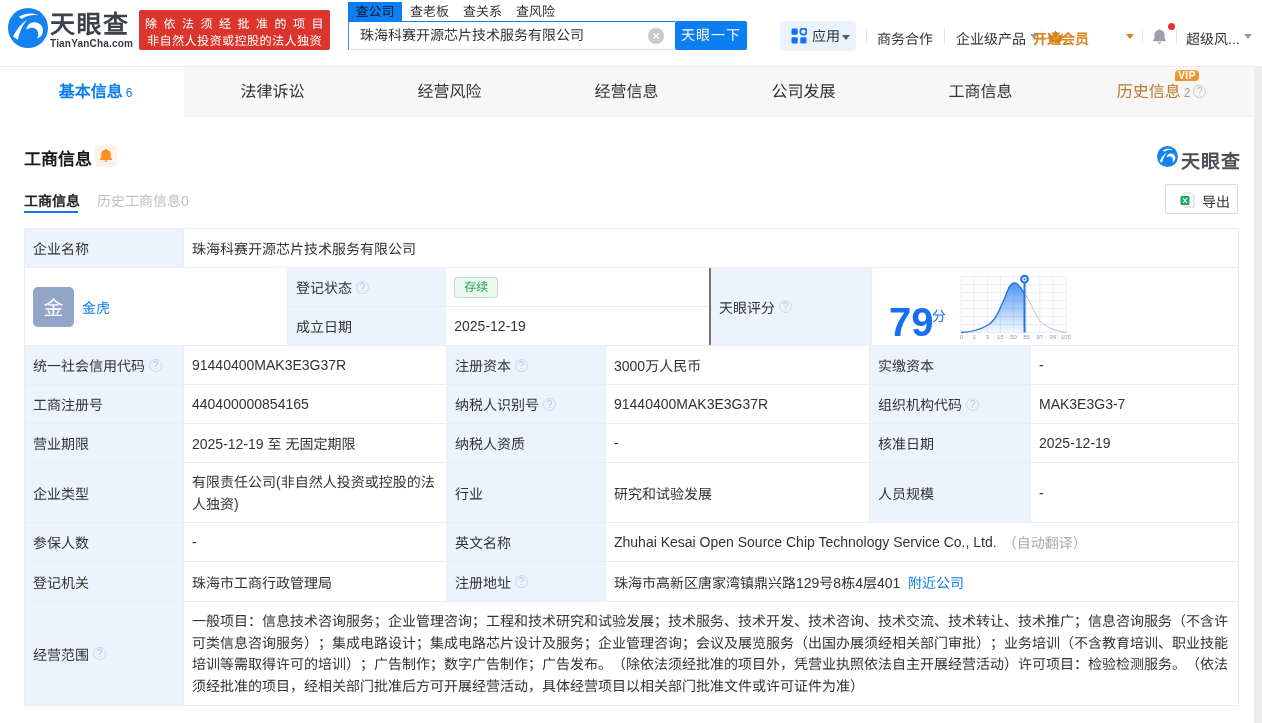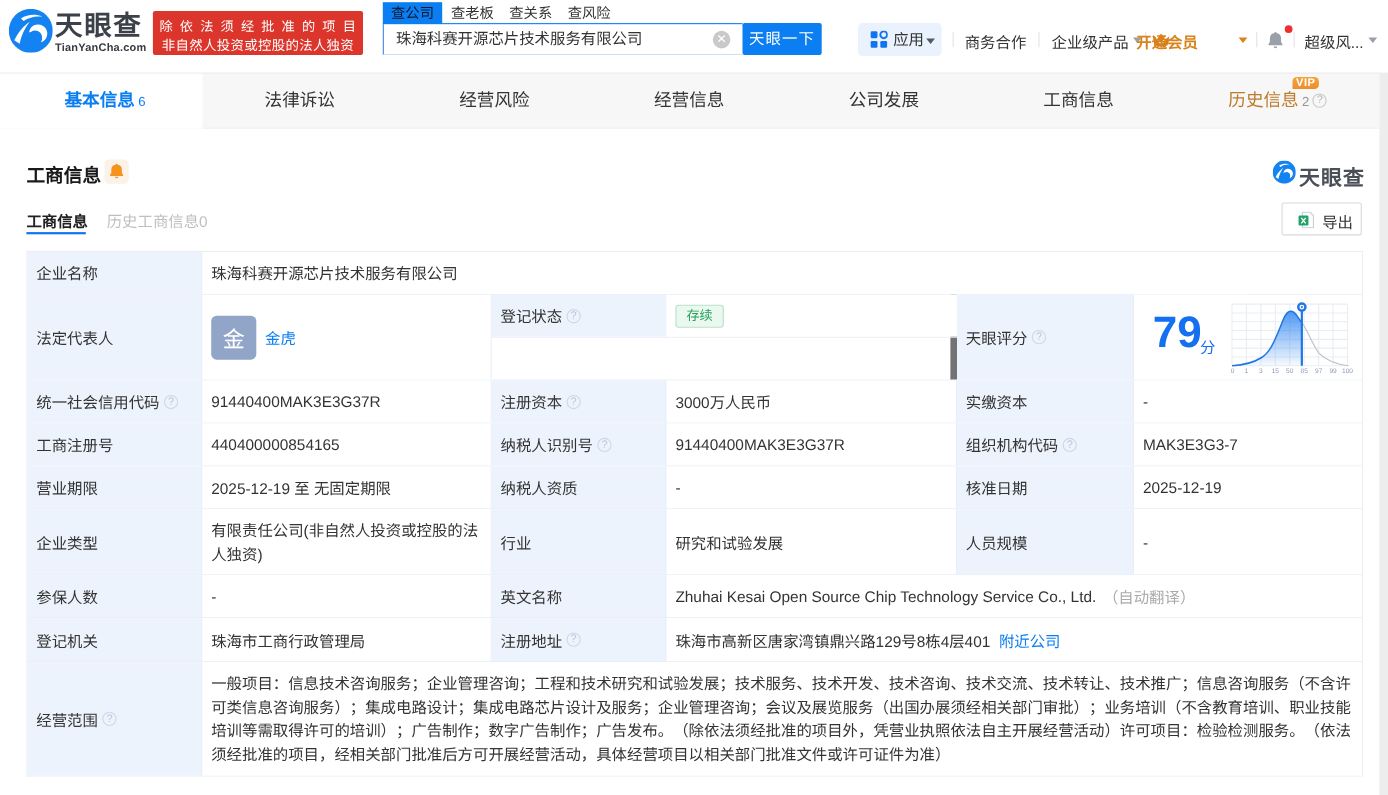--- a/index.html
+++ b/index.html
@@ -56,21 +56,21 @@
 .td { padding:0 8px; display:flex; align-items:center; font-size:14px; color:#333;
   border-right:1px solid #e8eef7; }
 .lab { background:#edf3fc; }
 .lab .qm { margin-left:4px; }
 .val { background:#fff; }
 .lnk { color:#0b7ef2; text-decoration:none; }
 .avatar { width:41px; height:40px; background:#90a5c8; border-radius:5px; color:#fff;
   font-size:20px; display:flex; align-items:center; justify-content:center; margin-right:8px; }
 #cunxu { display:inline-block; height:21px; line-height:19px; padding:0 9px; font-size:12px;
   color:#27a05c; background:#eaf8f0; border:1px solid #b7e2c8; border-radius:3px; }
-#score { position:absolute; left:17px; top:12px; font-size:40px; font-weight:bold; color:#1470f0; }
+#score { position:absolute; left:17px; top:32px; font-size:40px; font-weight:bold; color:#1470f0; }
 #scorefen { position:absolute; left:60px; top:37px; font-size:14px; color:#1470f0; }
 #curve { position:absolute; left:88px; top:5px; }
 </style>
 </head>
 <body>
 <div id="page">
 
 <div id="hdr">
   <svg class="abs" style="left:8px;top:8px" width="40" height="40" viewBox="0 0 40 40">
     <circle cx="20" cy="20" r="20" fill="#1482f0"></circle>
@@ -167,33 +167,33 @@
   <div class="abs" style="left:24px;top:190px;font-size:14px;color:#222;font-weight:bold;">工商信息</div>
   <div class="abs" style="left:24px;top:211px;width:54px;height:2px;background:#1273f0;"></div>
   <div class="abs" style="left:97px;top:190px;font-size:14px;color:#bfbfbf;">历史工商信息<span>0</span></div>
 
   <div id="tbl">
     <div class="tr" style="height:39px">
       <div class="td lab" style="width:159px">企业名称</div>
       <div class="td val" style="width:1054px;border-right:none">珠海科赛开源芯片技术服务有限公司</div>
     </div>
     <div class="tr" style="height:78px">
-      <div class="td lab" style="width:159px">法定代表人</div>
       <div class="td val" style="width:263px">
         <div class="avatar">金</div>
             <a class="lnk">金虎</a>
       </div>
-      <div style="width:423px;display:flex;border-right:6px solid #737373;">
+      <div style="width:423px;display:flex;flex-direction:column;border-right:2px solid #737373;">
         <div style="display:flex;height:39px;border-bottom:1px solid #e8eef7;">
           <div class="td lab" style="width:159px;border-right:none">登记状态 <span class="qm">?</span></div>
           <div class="td val" style="width:264px;border-right:none">
                 <span id="cunxu">存续</span>
               </div>
         </div>
         <div style="display:flex;height:38px;">
+          <div class="td lab" style="width:159px;border-right:none">成立日期</div>
           <div class="td val" style="width:264px;border-right:none">2025-12-19</div>
         </div>
       </div>
       <div class="td lab" style="width:161px">天眼评分 <span class="qm">?</span></div>
       <div class="td val" style="width:207px;border-right:none;padding:0;position:relative;">
         <span id="score">79</span>
             <span id="scorefen">分</span>
         <svg id="curve" width="118" height="66" viewBox="0 0 118 66">
           <defs>
             <linearGradient id="cg" x1="0" y1="0" x2="0" y2="1">

